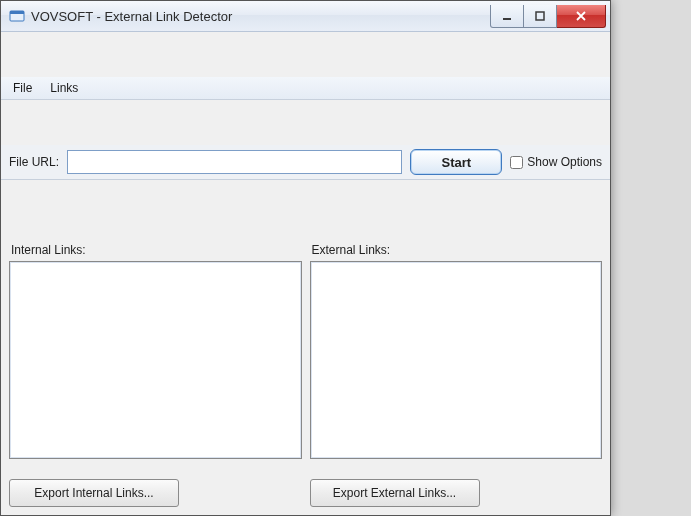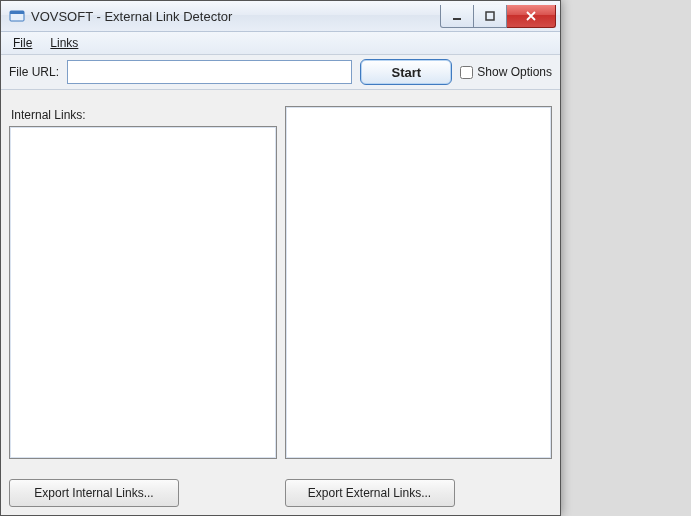--- a/index.html
+++ b/index.html
@@ -3,28 +3,29 @@
 <meta charset="utf-8">
 <style>
   html, body {
     margin: 0;
     padding: 0;
     font-family: "Segoe UI", Tahoma, sans-serif;
     font-size: 12px;
     background: #dcdcdc;
   }
   .window {
-    width: 561px;
+    width: 611px;
     height: 516px;
     box-sizing: border-box;
     background: #f0f0f0;
     border: 1px solid #555;
     box-shadow: 0 0 10px rgba(0,0,0,0.4);
     display: flex;
     flex-direction: column;
+    gap: 45px;
   }
   
   .titlebar {
     height: 30px;
     background: linear-gradient(to bottom, #f6f9fd 0%, #e6ecf5 45%, #dde5f0 46%, #e8eef7 100%);
     border-bottom: 1px solid #b9c6d8;
     display: flex;
     align-items: center;
   }
   .titlebar .app-icon {
@@ -77,21 +78,21 @@
     display: flex;
     align-items: center;
     padding: 0 4px;
     gap: 2px;
   }
   .menu-item {
     padding: 2px 8px;
     color: #1a1a1a;
     cursor: default;
   }
-  .menu-item .ul { text-decoration: underline; }
+  .menu-item .ul { }
 
   
   .url-row {
     height: 34px;
     background: #eef1f5;
     border-bottom: 1px solid #c7d0dc;
     display: flex;
     align-items: center;
     padding: 0 8px;
     gap: 8px;
@@ -233,20 +234,21 @@
 
     <div class="panel">
       <div class="panel-label">Internal Links:</div>
       <div class="listbox"></div>
       <div class="export-row">
         <button class="export-btn">Export Internal Links...</button>
       </div>
     </div>
 
     <div class="panel">
+      <div class="panel-label">External Links:</div>
       <div class="listbox"></div>
       <div class="export-row">
         <button class="export-btn">Export External Links...</button>
       </div>
     </div>
 
   </div>
 
 </div>
 

